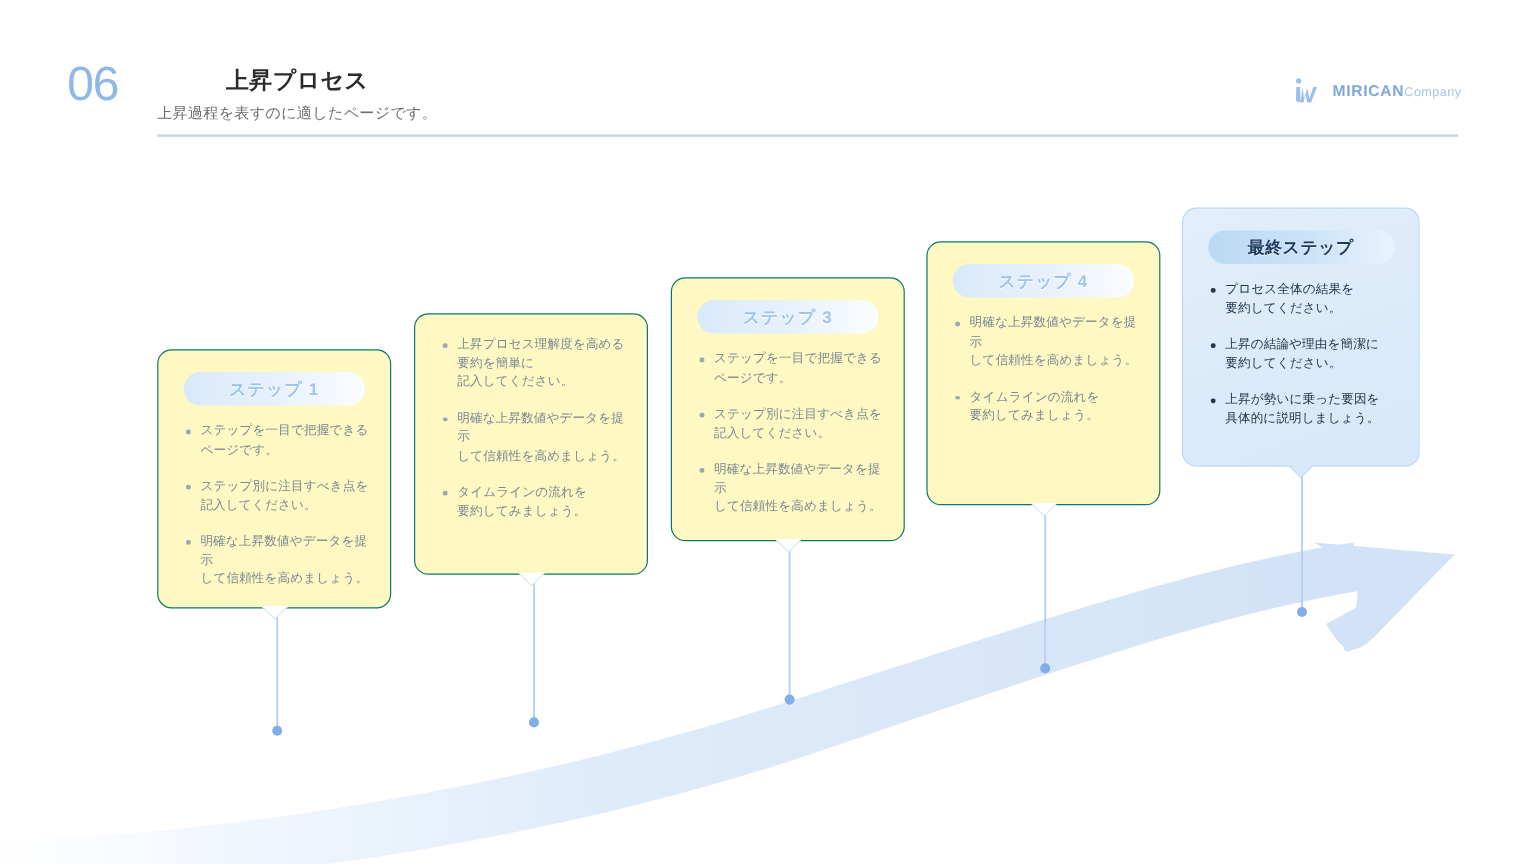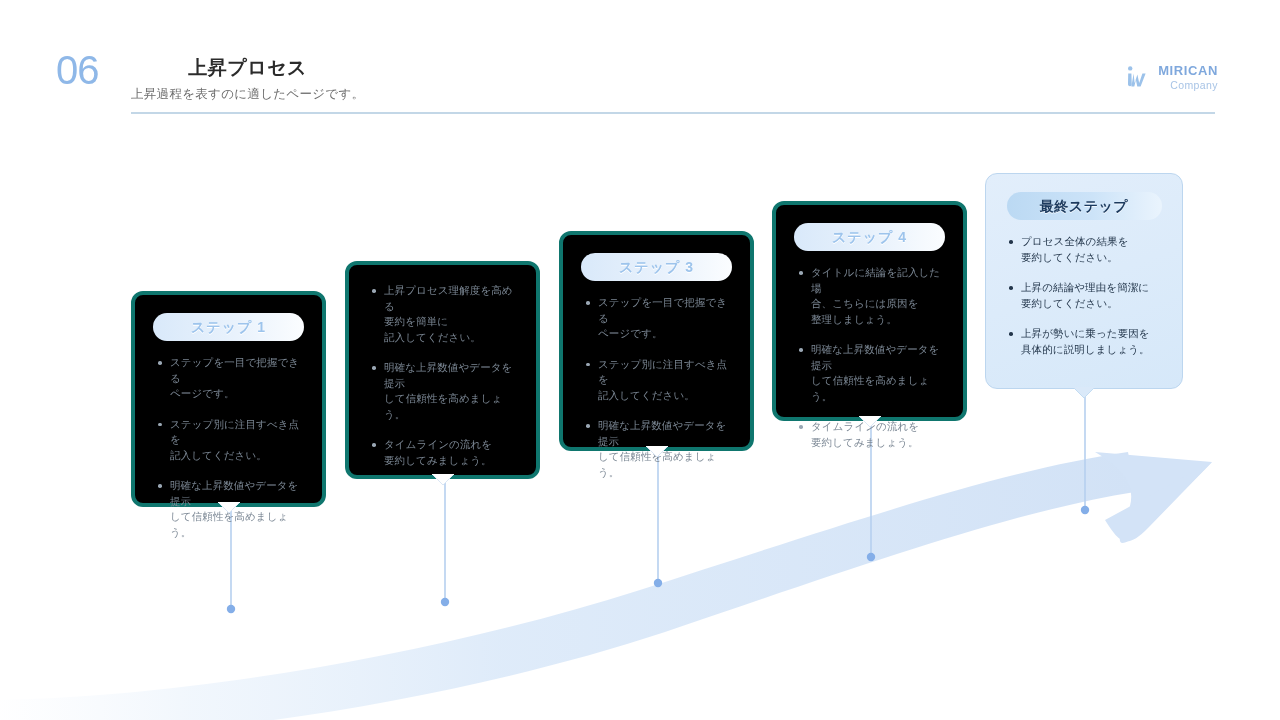--- a/index.html
+++ b/index.html
@@ -74,21 +74,21 @@
     align-items: center;
     gap: 7px;
   }
   #logo-mark {
     width: 26px;
     height: 24px;
     flex: none;
   }
   #logo-text {
     display: flex;
-    flex-direction: column;
+    flex-direction: row;
     line-height: 1;
   }
   #logo-name {
     font-size: 13px;
     font-weight: bold;
     color: #7fa8dd;
     letter-spacing: 0.6px;
   }
   #logo-sub {
     font-size: 10.5px;
@@ -105,22 +105,22 @@
     width: 1280px;
     height: 720px;
     pointer-events: none;
   }
 
   
   .card {
     position: absolute;
     box-sizing: border-box;
     border-radius: 12px;
-    border: 4px solid #0f766e;
-    background: #000000;
+    border: 1px solid #0f766e;
+    background: #fef9c3;
     padding: 18px 16px 14px 16px;
   }
   .card.final {
     border: 1px solid #bcd6ef;
     background: linear-gradient(160deg, #e2eefb 0%, #d6e8f9 100%);
   }
   .card-tail {
     position: absolute;
     left: 50%;
     bottom: -11px;
@@ -334,25 +334,20 @@
         <path d="M0 0 L11 11 L22 0" fill="#ffffff" stroke="#dbe7f5" stroke-width="1"></path>
         <path d="M0 0 L22 0" stroke="#ffffff" stroke-width="2"></path>
       </svg>
     </span>
   </div>
 
   <div class="card" style="left:772px; top:201px; width:195px; height:220px;">
     <span class="pill">ステップ 4</span>
     <ul class="bullets">
       <li>
-        <span class="bline">タイトルに結論を記入した場</span>
-        <span class="bline">合、こちらには原因を</span>
-        <span class="bline">整理しましょう。</span>
-      </li>
-      <li>
         <span class="bline">明確な上昇数値やデータを提示</span>
         <span class="bline">して信頼性を高めましょう。</span>
       </li>
       <li>
         <span class="bline">タイムラインの流れを</span>
         <span class="bline">要約してみましょう。</span>
       </li>
     </ul>
     <span class="card-tail">
       <svg width="22" height="12" viewBox="0 0 22 12">

